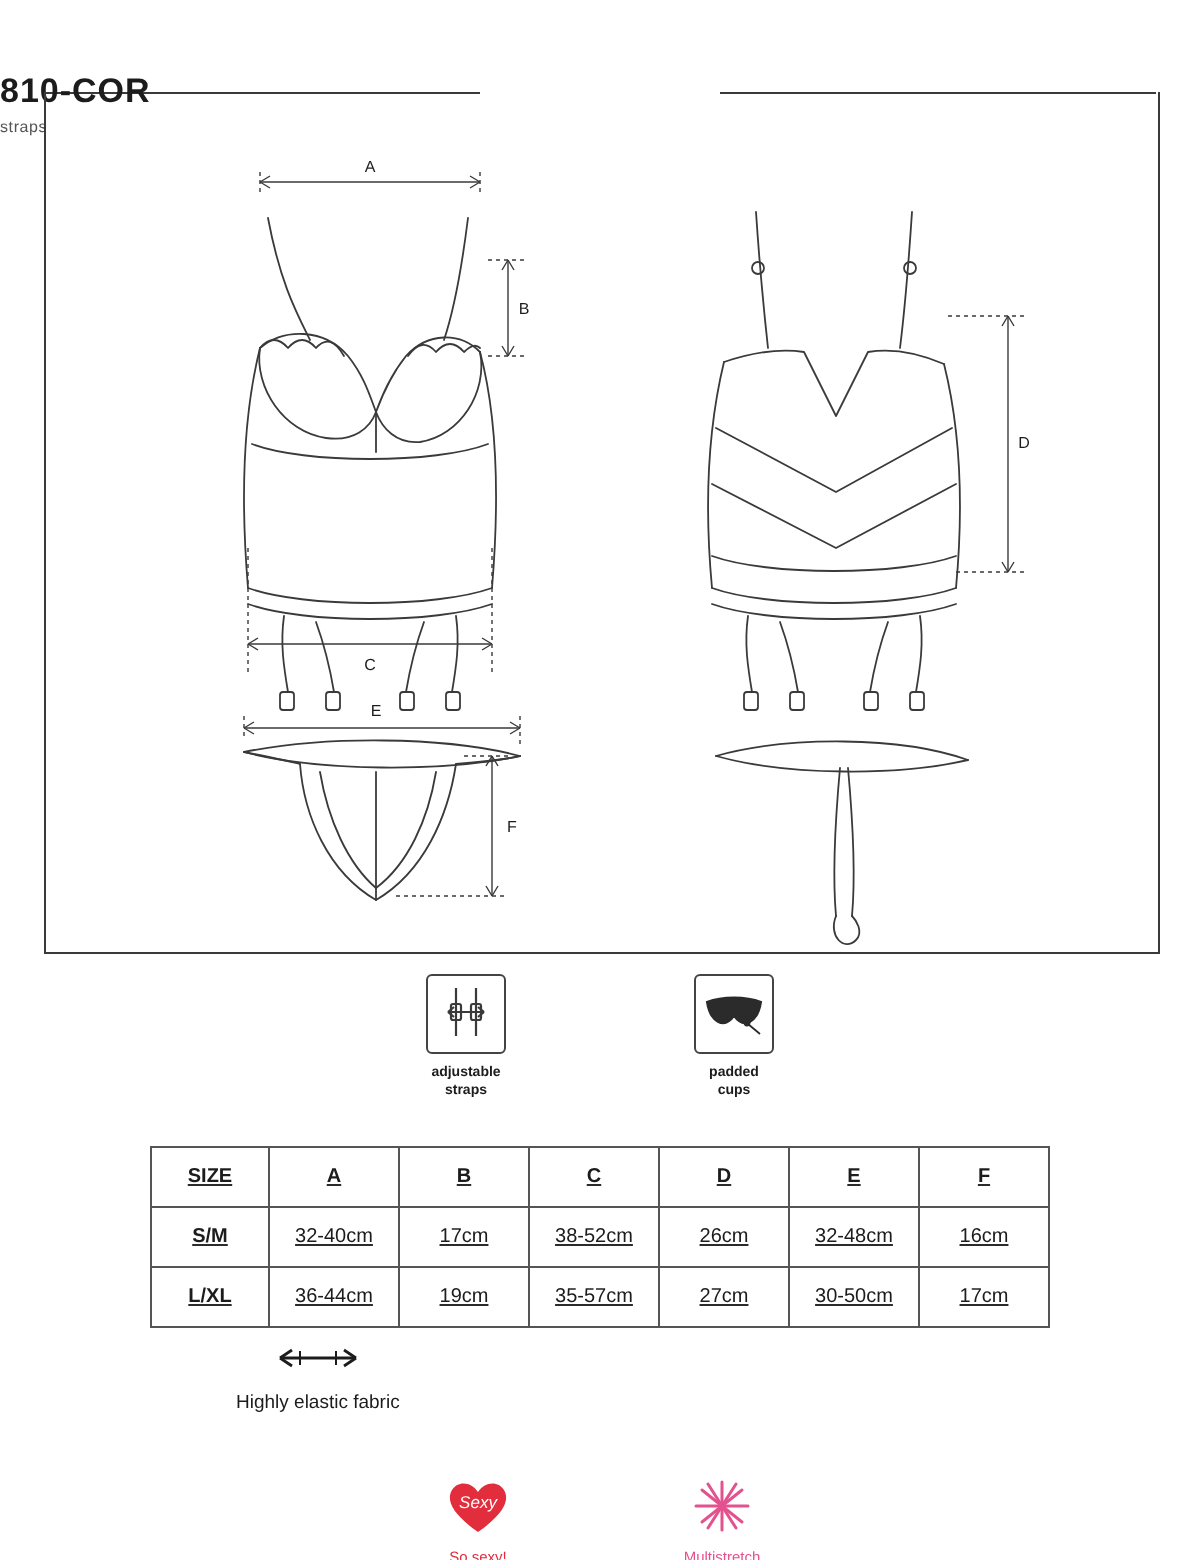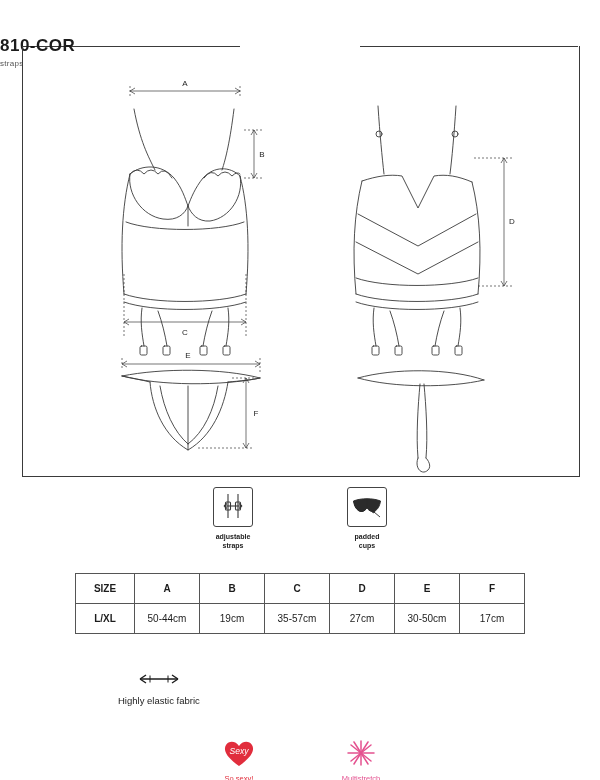--- a/index.html
+++ b/index.html
@@ -105,20 +105,21 @@
     position: absolute;
     top: 573px;
     left: 0;
     width: 600px;
     display: flex;
     justify-content: center;
   }
   table.size-table {
     border-collapse: collapse;
     font-size: 10px;
+    text-decoration: underline;
   }
   table.size-table th,
   table.size-table td {
     border: 1px solid #555;
     height: 29px;
     padding: 0 7px;
     text-align: center;
     font-weight: normal;
     color: #1c1c1c;
     white-space: nowrap;
@@ -376,22 +377,31 @@
           <th class="c-val">A</th>
           <th class="c-val">B</th>
           <th class="c-val">C</th>
           <th class="c-val">D</th>
           <th class="c-val">E</th>
           <th class="c-val">F</th>
         </tr>
       </thead>
       <tbody>
         <tr>
+          <td class="rowhead">S/M</td>
+          <td>32-40cm</td>
+          <td>17cm</td>
+          <td>38-52cm</td>
+          <td>26cm</td>
+          <td>32-48cm</td>
+          <td>16cm</td>
+        </tr>
+        <tr>
           <td class="rowhead">L/XL</td>
-          <td>50-44cm</td>
+          <td>36-44cm</td>
           <td>19cm</td>
           <td>35-57cm</td>
           <td>27cm</td>
           <td>30-50cm</td>
           <td>17cm</td>
         </tr>
       </tbody>
     </table>
   </div>
 

